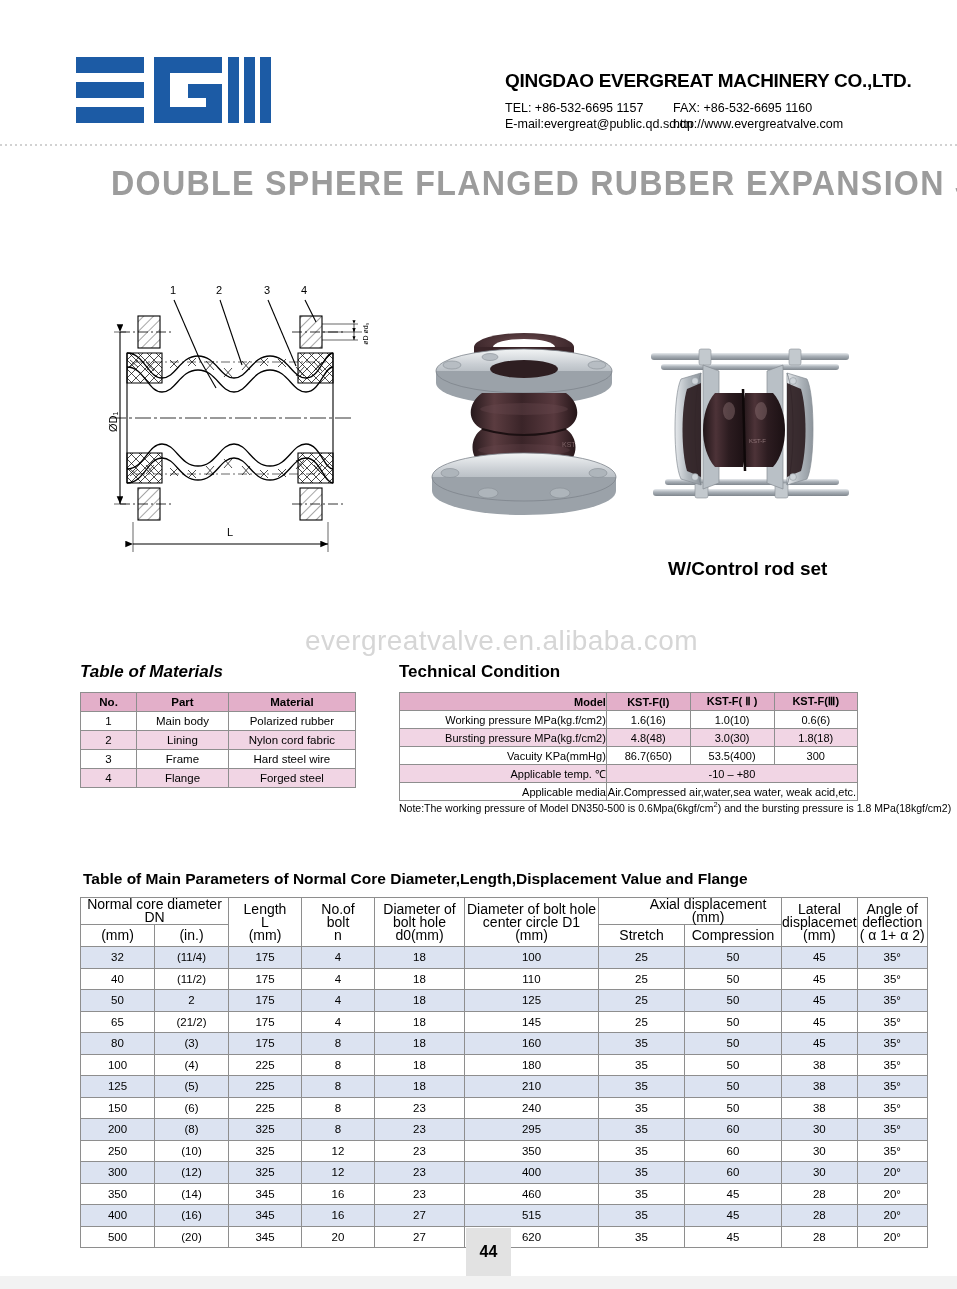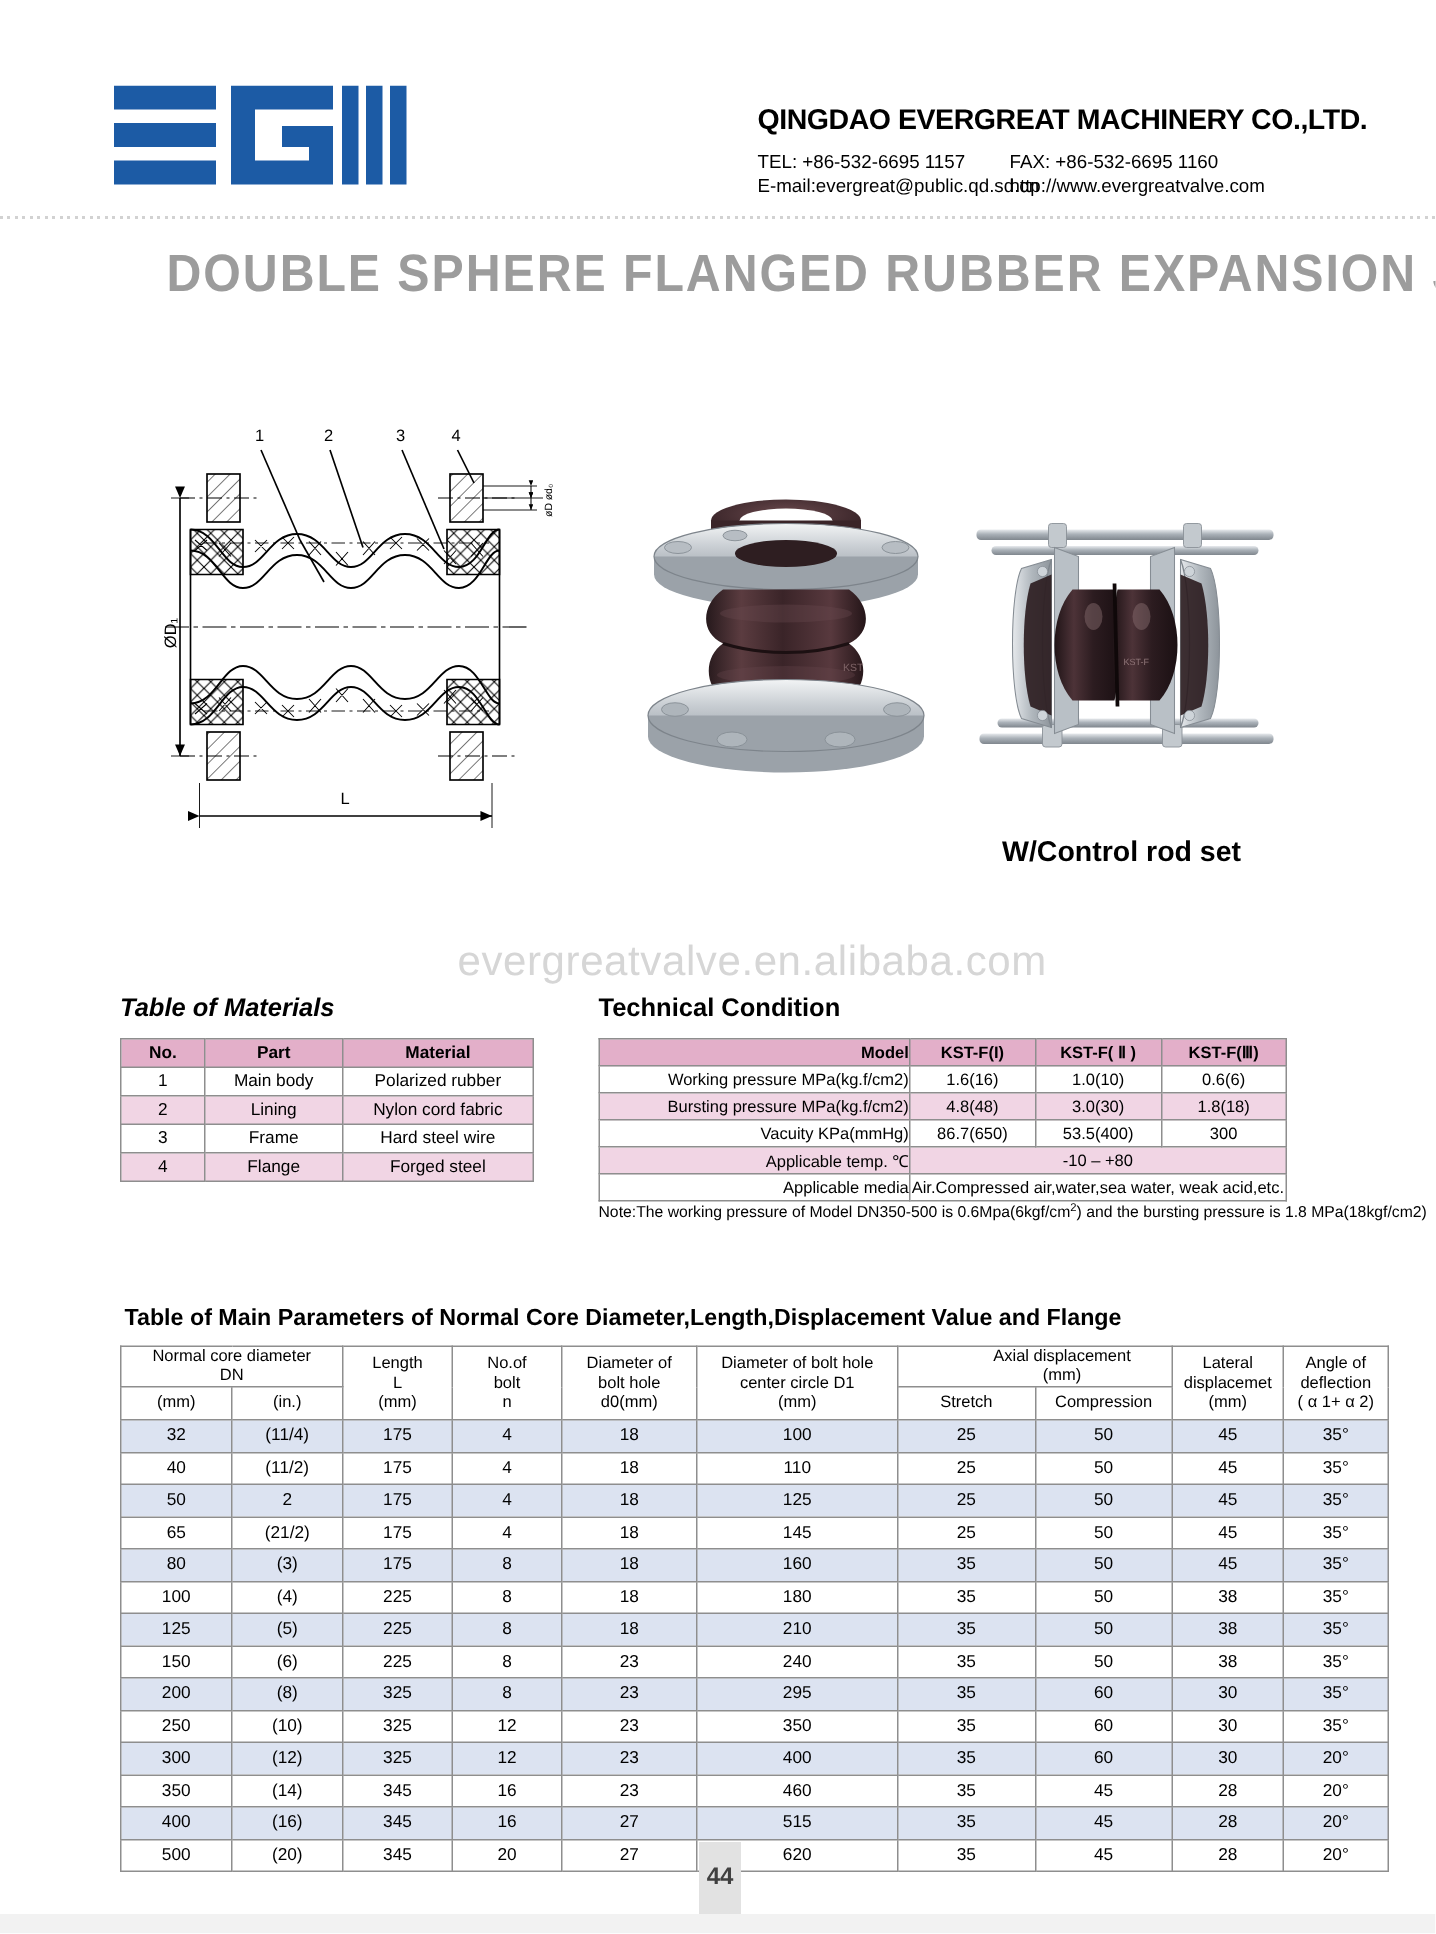--- a/index.html
+++ b/index.html
@@ -110,30 +110,30 @@
     font-size:10.5px;white-space:nowrap;
   }
   .note sup{font-size:7.5px;vertical-align:super;}
 
   
   .tbl-main{
     position:absolute;left:80px;top:897px;
     font-size:11.5px;
   }
   .tbl-main td{height:21px;}
-  .tbl-main thead td{background:#ffffff;font-size:11px;line-height:13px;}
+  .tbl-main thead td{background:#ffffff;font-size:14px;line-height:13px;}
   .tbl-main tbody td{height:20.5px;}
   .tbl-main .blue{background:#dce3f1;}
   .tbl-main .white{background:#ffffff;}
 
   
   .pagenum{
     position:absolute;left:466px;top:1228px;
-    width:28px;height:48px;background:#e2e2e2;
-    color:#404040;font-size:16px;font-weight:bold;
+    width:45px;height:48px;background:#e2e2e2;
+    color:#000000;font-size:16px;font-weight:bold;
     display:flex;align-items:center;justify-content:center;
   }
 
   .botfade{
     position:absolute;left:0;top:1276px;width:957px;height:13px;
     background:#f2f2f2;
   }
 </style>
 </head>
 <body>

